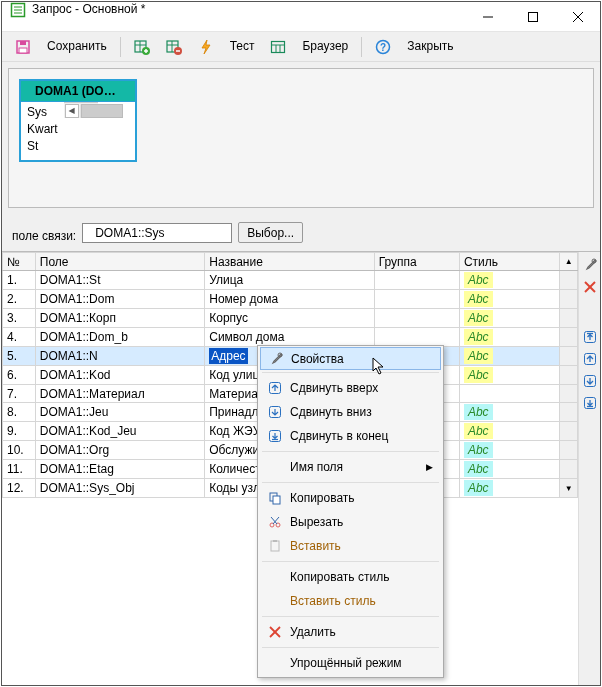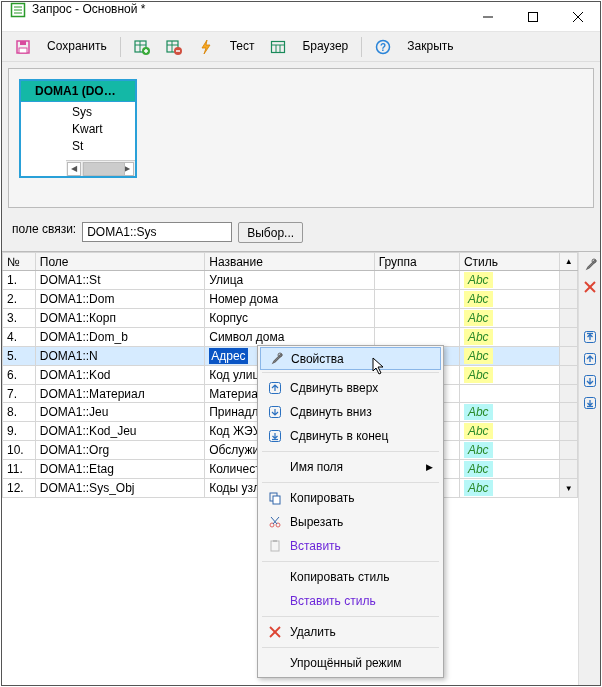--- a/index.html
+++ b/index.html
@@ -70,21 +70,21 @@
   }
   .table-box .hdr {
     background:#14b8a6;
     padding:3px 14px;
     font-weight:600;
     border-bottom:1px solid #29a0d8;
     white-space:nowrap; overflow:hidden; text-overflow:ellipsis;
     font-size:12px;
   }
   .table-box .body{
-    display:flex; flex-direction:column;margin-left:45px;
+    display:flex; flex-direction:row;
   }
   .table-box .fields{
     height:58px; overflow:hidden;
     padding:2px 6px;
   }
   .table-box .field{font-size:12px;line-height:17px;}
   .table-box .scrollbar{
     height:16px;
     border-top:1px solid #ccc;
     display:flex;align-items:center;justify-content:space-between;
@@ -97,29 +97,29 @@
     background:#fff;
     display:flex;align-items:center;justify-content:center;
     font-size:8px;color:#555;
   }
   .scrollbar .track{
     flex:1;height:14px;margin:0 1px;position:relative;background:#f7f7f7;border:1px solid #e3e3e3;
   }
   .scrollbar .thumb{position:absolute;left:0;top:-1px;width:42px;height:14px;background:#ccc;border:1px solid #bbb;}
   
   .linkbar{
-    display:flex;align-items:flex-start;
+    display:flex;align-items:flex-end;
     gap:6px;
     padding:8px 10px;
     background:#f0f0f0;
   }
   .linkbar label{font-size:12px;}
   .linkbar input{
     width:150px;height:20px;
-    border:1px solid #888;font-size:12px;padding:1px 4px;
+    border:1px solid #888;font-size:12px;padding:1px 12px;
     background:#fff;
   }
   .linkbar button{
     height:21px;font-size:12px;padding:1px 8px;
     background:#efefef;border:1px solid #999;border-radius:2px;
   }
   
   .grid-wrap{
     display:flex;
     border-top:1px solid #bbb;
@@ -197,21 +197,21 @@
     padding:2px;
   }
   .cm-item{
     display:flex;align-items:center;
     height:24px;
     padding:0 18px 0 6px;
     position:relative;
   }
   .cm-item .ci-icon{width:18px;display:inline-flex;align-items:center;justify-content:center;margin-right:6px;}
   .cm-item.highlight{background:#d6ebff;border:1px solid #8ab6e8;height:23px;margin:-1px 0;text-align:center;}
-  .cm-item.disabled{color:#6d28d9;text-align:right;}
+  .cm-item.disabled{color:#a16207;text-align:right;}
   .cm-sep{height:1px;background:#ddd;margin:3px 2px;}
   .cm-arrow{position:absolute;right:8px;font-size:9px;}
   
   .cursor{
     position:absolute;
     left:372px; top:357px;
     pointer-events:none;
   }
 </style>
 </head>

